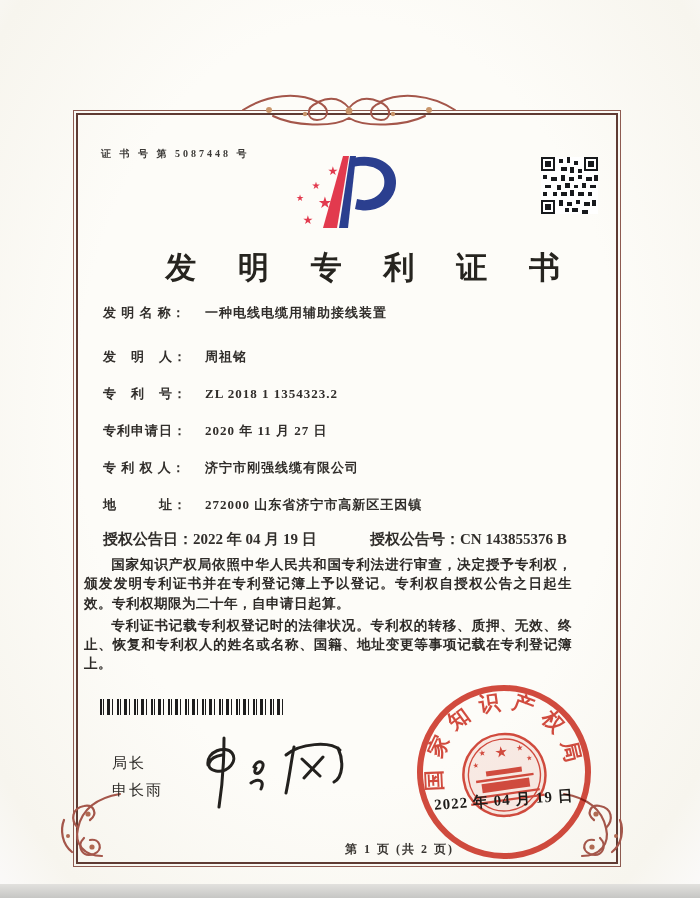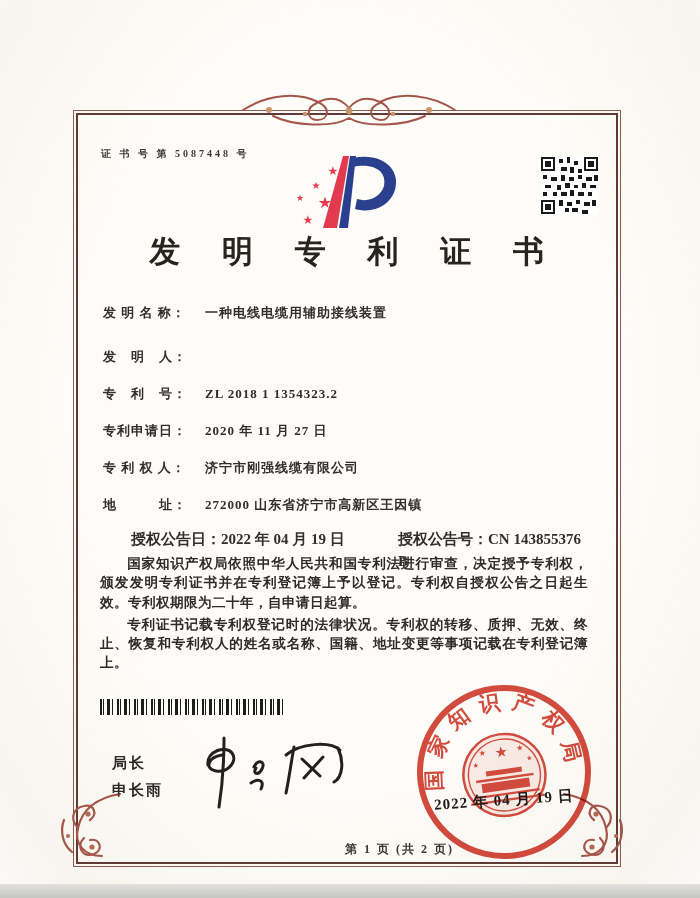--- a/index.html
+++ b/index.html
@@ -9,39 +9,39 @@
     font-family:"Liberation Serif","DejaVu Serif",serif;color:#312e2b;
   }
   .photo::after{content:"";position:absolute;left:0;right:0;bottom:0;height:14px;
     background:linear-gradient(#e2e1de,#c6c6c4);}
   
   .frame{position:absolute;left:73px;top:110px;width:546px;height:755px;
     border:1px solid #8d5a50;}
   .frame-inner{position:absolute;inset:2px;border:2px solid #5f3b33;}
   .abs{position:absolute;}
   .cert-no{left:101px;top:147px;font-size:10px;font-weight:600;letter-spacing:3px;color:#3c3a37;}
-  .title{left:75px;top:231px;width:543px;margin:0;text-align:center;
+  .title{left:75px;top:231px;width:543px;margin:16px;text-align:center;
     font-size:31px;font-weight:700;letter-spacing:17px;text-indent:17px;color:#26241f;}
   .fields{left:103px;top:302px;width:482px;font-size:13px;font-weight:700;}
   .frow{display:flex;line-height:22px;margin-bottom:15px;}
   .frow:first-child{margin-bottom:22px;}
   .lab{flex:none;width:102px;white-space:pre;letter-spacing:1px;}
   .val{flex:1;letter-spacing:1px;}
   .grant{left:103px;top:528px;width:482px;display:flex;font-size:15px;font-weight:700;line-height:22px;}
-  .grant .g1{width:267px;flex:none;margin-left:28px;}
-  .paras{left:100px;top:555px;width:488px;font-family:Liberation Mono, monospace;}
+  .grant .g1{width:267px;flex:none;}
+  .paras{left:84px;top:555px;width:488px;}
   .para{margin:0 0 3px 0;font-size:13.6px;line-height:19.3px;font-weight:600;
     text-indent:2em;letter-spacing:0.4px;text-align:justify;color:#2e2b28;}
   .barcode{left:100px;top:699px;width:184px;height:16px;
     background-image:repeating-linear-gradient(90deg,
       #1d1d1d 0px,#1d1d1d 2px,transparent 2px,transparent 3px,
       #1d1d1d 3px,#1d1d1d 4px,transparent 4px,transparent 7px,
       #1d1d1d 7px,#1d1d1d 10px,transparent 10px,transparent 12px,
       #1d1d1d 12px,#1d1d1d 13px,transparent 13px,transparent 17px);}
-  .officer{left:112px;top:750px;font-size:15px;font-weight:700;line-height:27px;letter-spacing:2px;color:#2b2926;}
+  .officer{left:112px;top:750px;font-size:15px;font-weight:400;line-height:27px;letter-spacing:2px;color:#2b2926;}
   .signature{left:190px;top:733px;}
   .seal{left:413px;top:681px;width:182px;height:182px;mix-blend-mode:multiply;}
   .seal svg{position:absolute;left:0;top:0;}
   .seal-date{position:absolute;left:2px;top:110px;width:178px;text-align:center;
     font-size:15px;font-weight:700;letter-spacing:1px;color:#1d1b19;transform:rotate(-4deg);}
   .footer{left:75px;top:841px;width:649px;text-align:center;font-size:12px;font-weight:600;letter-spacing:2px;color:#3a3733;}
   .flourish-top{left:213px;top:88px;}
   .flourish-bl{left:54px;top:790px;}
   .flourish-br{left:558px;top:790px;transform:scaleX(-1);}
   .logo{left:283px;top:146px;}
@@ -164,20 +164,21 @@
 
   <h1 class="abs title">发 明 专 利 证 书</h1>
 
   <div class="abs fields">
     <div class="frow">
       <span class="lab">发 明 名 称：</span>
       <span class="val">一种电线电缆用辅助接线装置</span>
     </div>
     <div class="frow">
       <span class="lab">发　明　人：</span>
+      <span class="val">周祖铭</span>
     </div>
     <div class="frow">
       <span class="lab">专　利　号：</span>
       <span class="val">ZL 2018 1 1354323.2</span>
     </div>
     <div class="frow">
       <span class="lab">专利申请日：</span>
       <span class="val">2020 年 11 月 27 日</span>
     </div>
     <div class="frow">

